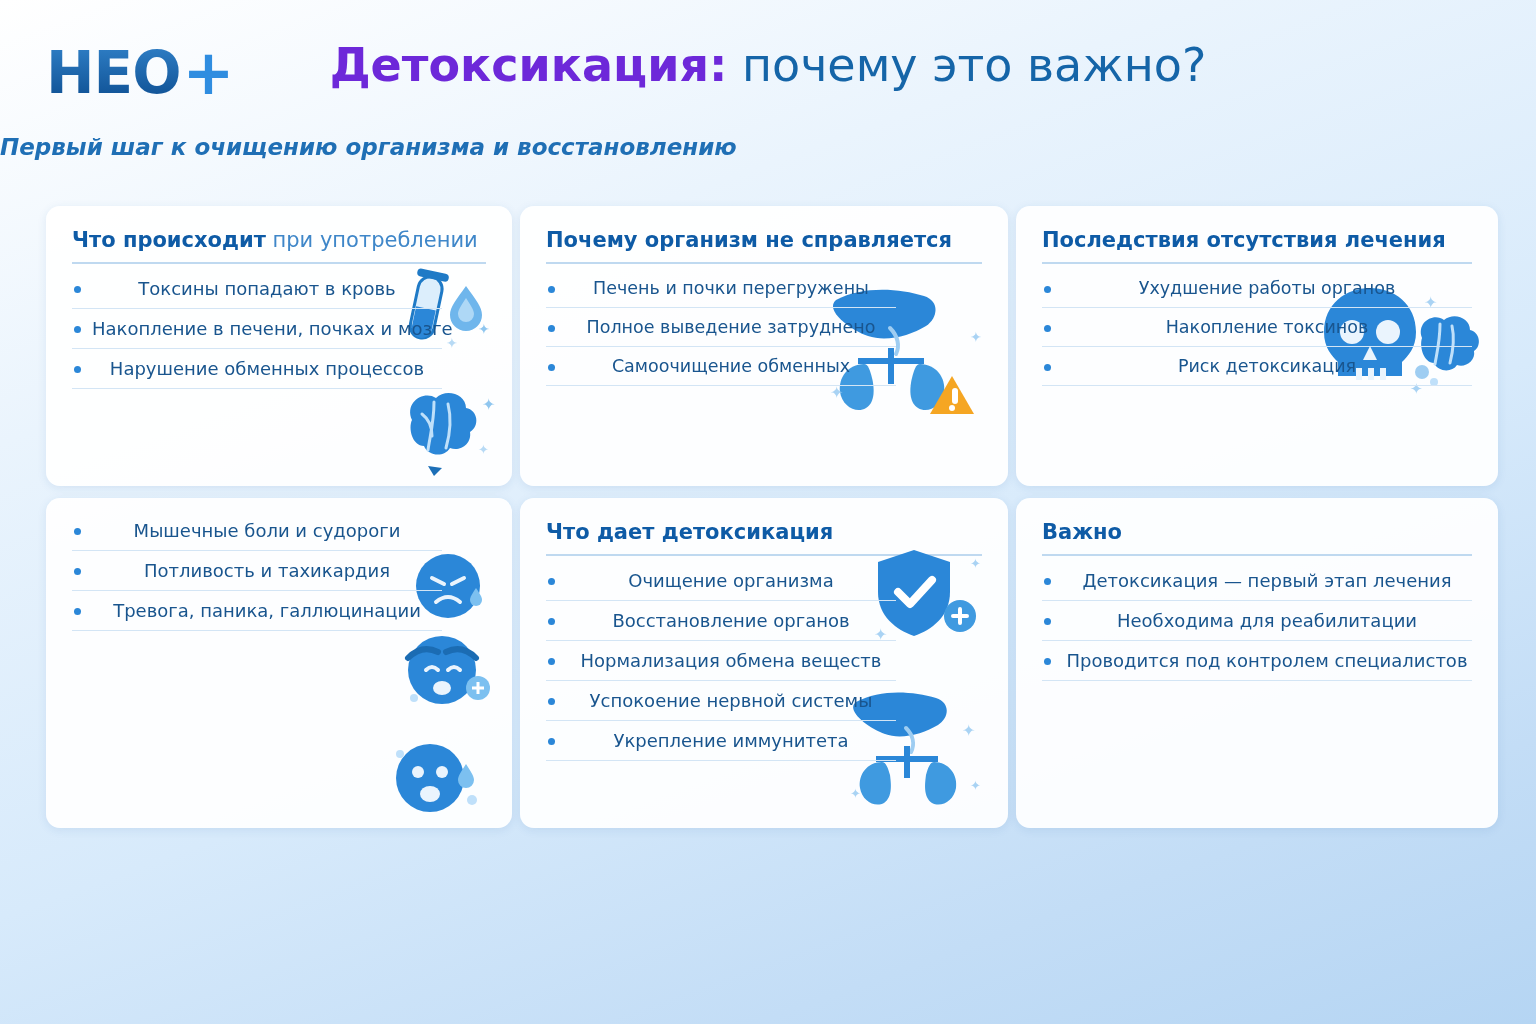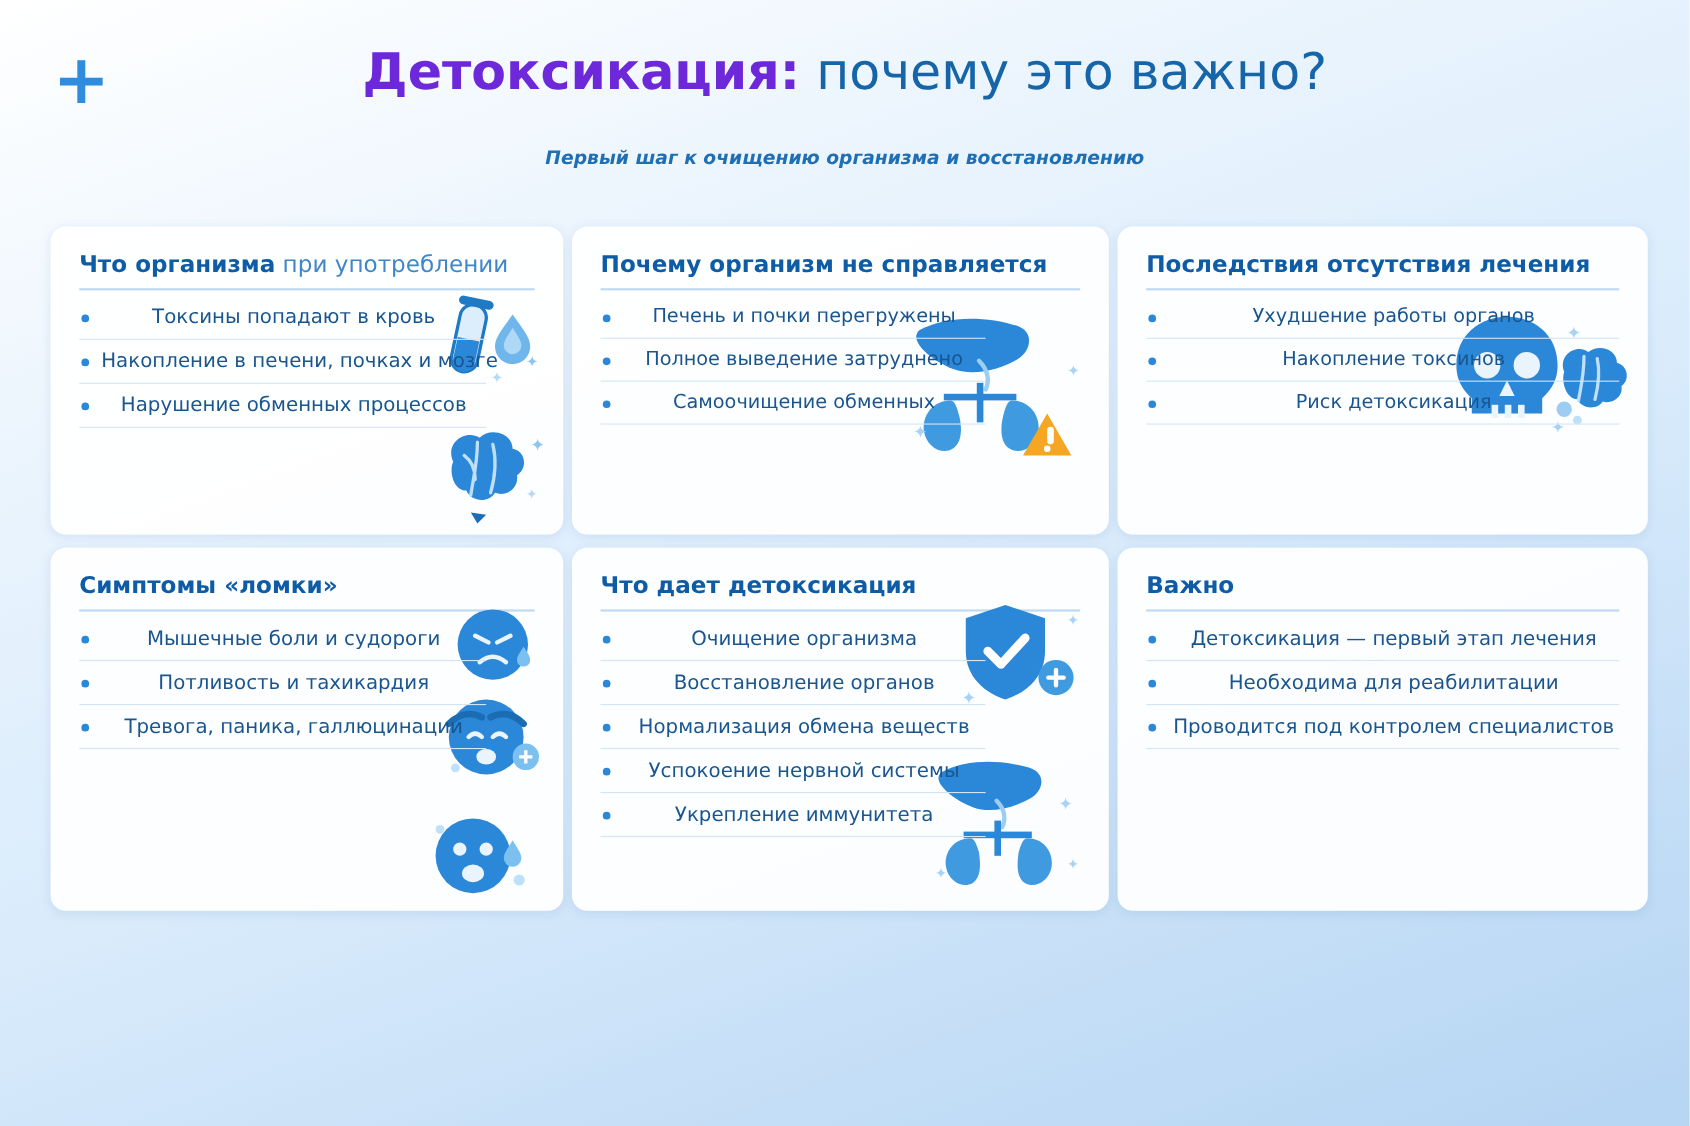--- a/index.html
+++ b/index.html
@@ -64,22 +64,21 @@
   }
   .title .strong {
     font-weight: bold;
     color: #6d28d9;
   }
   .subtitle {
     position: absolute;
     left: 0;
     right: 0;
     top: 134px;
-    text-align: center;
-    font-size: 17px;
+    font-size: 23px;
     font-style: italic;
     font-weight: bold;
     color: #1f6fb5;
     font-family: "DejaVu Sans", sans-serif;
   }
   
   .grid {
     position: absolute;
     left: 46px;
     top: 206px;
@@ -162,33 +161,34 @@
   }
   svg { display: block; }
 </style>
 </head>
 <body>
 
 <div class="page">
 
   <div class="header">
     <div class="logo">
+      <span class="neo">HEO</span>
         <span class="cross">+</span>
     </div>
     <div class="title">
       <span class="strong">Детоксикация:</span><span> почему это важно?</span>
     </div>
     <div class="subtitle">Первый шаг к очищению организма и восстановлению</div>
   </div>
 
   <div class="grid">
 
     <div class="card c1 rule-short">
       <div class="card-title">
-        <span>Что организма</span><span class="light"> при употреблении</span>
+        <span>Что происходит</span><span class="light"> при употреблении</span>
       </div>
       <ul class="items">
         <li>Токсины попадают в кровь</li>
         <li>Накопление в печени, почках и мозге</li>
         <li>Нарушение обменных процессов</li>
       </ul>
 
       <div class="art" style="right:18px; top:62px;">
         <svg width="110" height="90" viewBox="0 0 110 90">
           <g transform="rotate(12 40 40)">
@@ -264,23 +264,20 @@
           </g>
           <text x="114" y="32" fill="#a9d3f4" font-size="16">✦</text>
           <text x="100" y="118" fill="#a9d3f4" font-size="15">✦</text>
           <circle cx="112" cy="96" r="7" fill="#9ecdf2"></circle>
           <circle cx="124" cy="106" r="4" fill="#bfe0fa"></circle>
         </svg>
       </div>
     </div>
 
     <div class="card c4 rule-short">
-      <div class="card-title">
-        <span>Симптомы «ломки»</span>
-      </div>
       <ul class="items">
         <li>Мышечные боли и судороги</li>
         <li>Потливость и тахикардия</li>
         <li>Тревога, паника, галлюцинации</li>
       </ul>
       <div class="art" style="right:18px; top:50px;">
         <svg width="90" height="80" viewBox="0 0 90 80">
           <circle cx="44" cy="38" r="32" fill="#2b87d8"></circle>
           <path d="M28 30 l12 6 M60 30 l-12 6" stroke="#eaf4fd" stroke-width="4" stroke-linecap="round"></path>
           <path d="M32 54 q12 -10 24 0" stroke="#eaf4fd" stroke-width="4" fill="none" stroke-linecap="round"></path>

